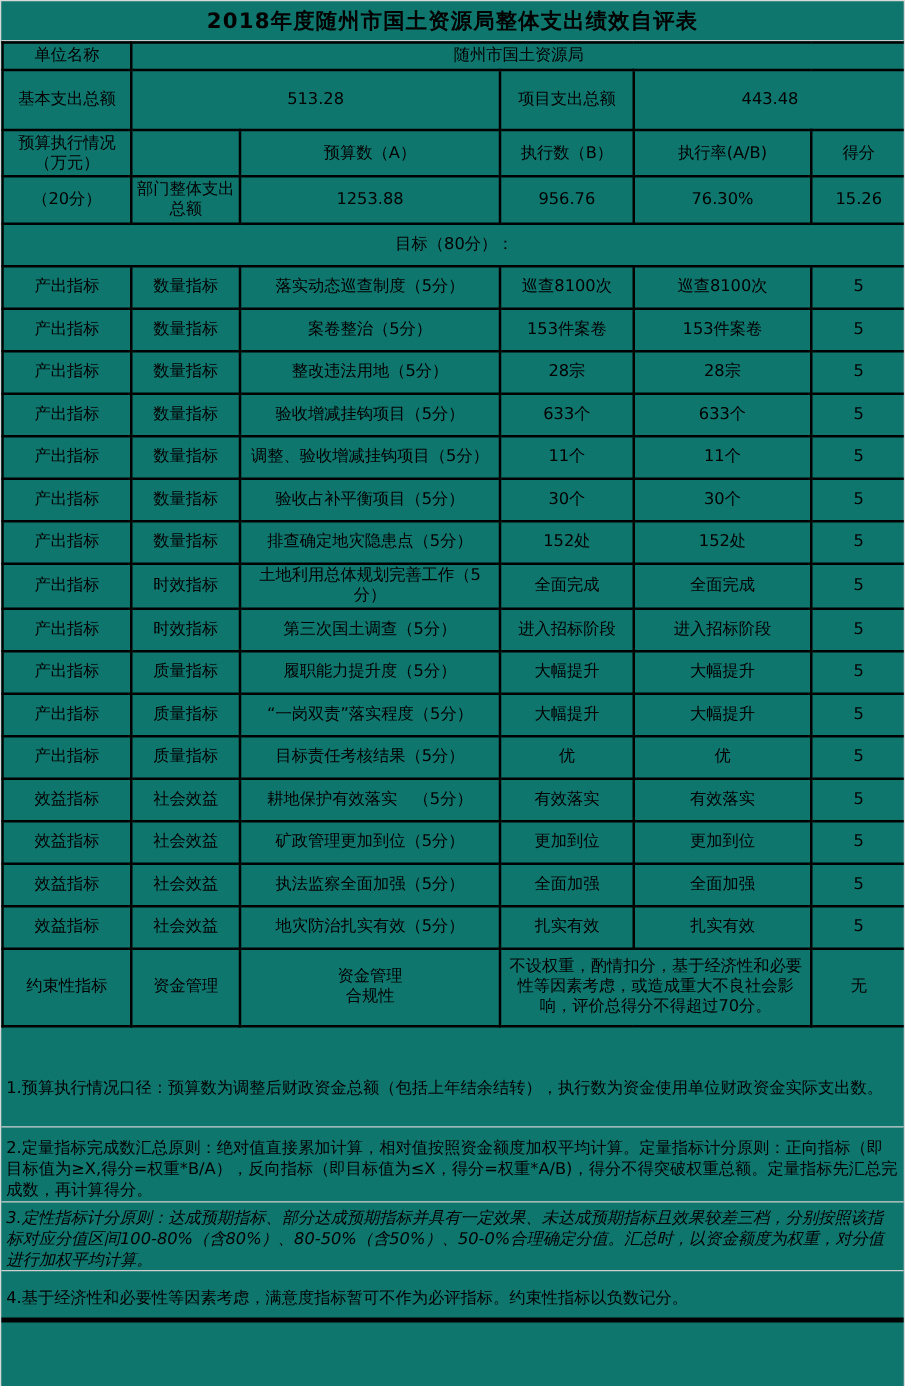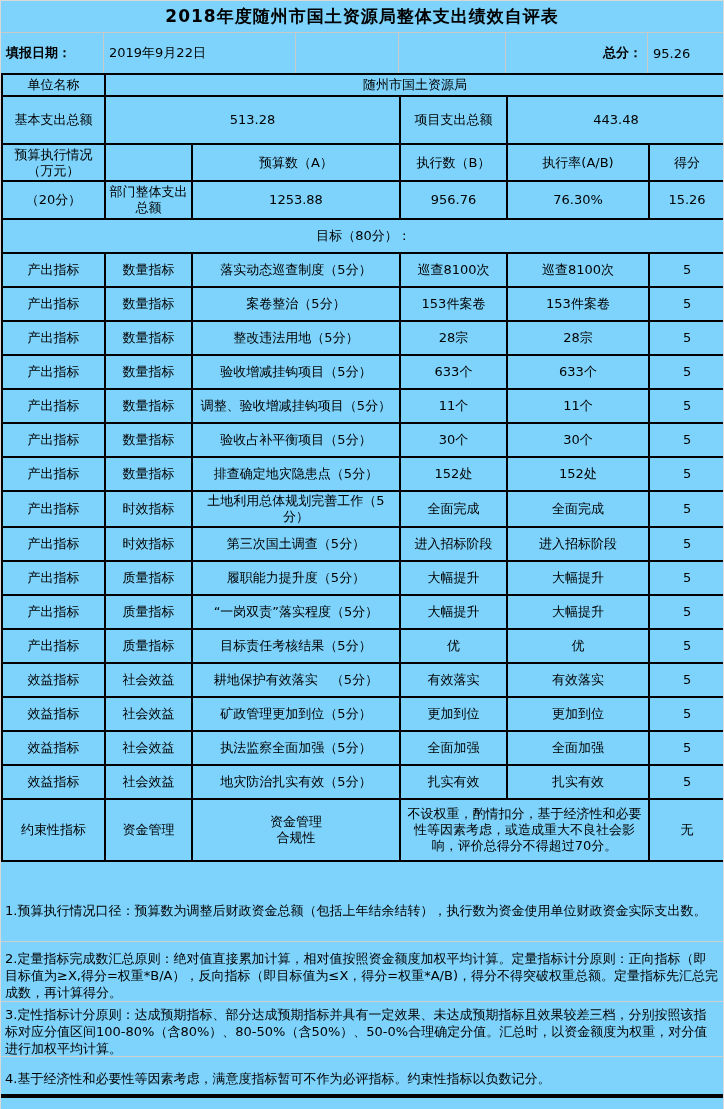--- a/index.html
+++ b/index.html
@@ -1,18 +1,18 @@
 <!DOCTYPE html>
 <html><head>
 <meta charset="utf-8">
 <style>
   html,body{margin:0;padding:0;background:#ffffff;}
   .page{
     position:relative;width:724px;height:1109px;box-sizing:border-box;
-    background:#7dd3fc;border-left:1px solid #d9d9d9;border-top:1px solid #d9d9d9;border-right:1px solid #d9d9d9;
+    background:#0f766e;border-left:1px solid #d9d9d9;border-top:1px solid #d9d9d9;border-right:1px solid #d9d9d9;
     font-family:"DejaVu Sans","Liberation Sans",sans-serif;color:#000;overflow:hidden;
   }
   
   .title{
     height:31px;display:flex;align-items:center;justify-content:center;
     font-size:17px;font-weight:bold;letter-spacing:1px;border-bottom:1px solid #c9c9c9;
   }
   
   .meta{display:grid;grid-template-columns:103px 192px 103px 107px 142px 76px;height:40px;font-size:13px;}
   .meta .mcell{border-right:1px solid #c9c9c9;display:flex;align-items:center;padding:0 5px;box-sizing:border-box;overflow:hidden;}
@@ -32,38 +32,30 @@
   td.lt-b{border-bottom:1px solid #c9c9c9;}
   td.lt-t{border-top:1px solid #c9c9c9;}
   td.lt-r{border-right:1px solid #c9c9c9;}
   td.lt-l{border-left:1px solid #c9c9c9;}
   td.desc{text-align:left;line-height:19px;padding:2px 5px;}
   td.l3gap{line-height:26px;}
   
   .note{font-size:13px;line-height:17px;padding:8px 5px 0 4px;box-sizing:border-box;border-bottom:1px solid #cfcfcf;overflow:hidden;}
   .n1{height:48px;margin-top:32px;}
   .n2{height:60px;}
-  .n3{height:55px;padding-top:4px;}
+  .n3{height:55px;padding-top:4px;font-style:italic;}
   .n4{height:41px;padding-top:13px;border-bottom:4px solid #000;}
 </style>
 </head>
 <body>
 
 <div class="page">
 
   <div class="title">2018年度随州市国土资源局整体支出绩效自评表</div>
 
-  <div class="meta">
-    <div class="mcell lab">填报日期：</div>
-    <div class="mcell">2019年9月22日</div>
-    <div class="mcell"></div>
-    <div class="mcell"></div>
-    <div class="mcell lab right">总分：</div>
-    <div class="mcell">95.26</div>
-  </div>
 
   <table class="main">
     <colgroup>
       <col style="width:103px">
         <col style="width:87px">
         <col style="width:208px">
       <col style="width:107px">
         <col style="width:142px">
         <col style="width:76px">
     </colgroup>

